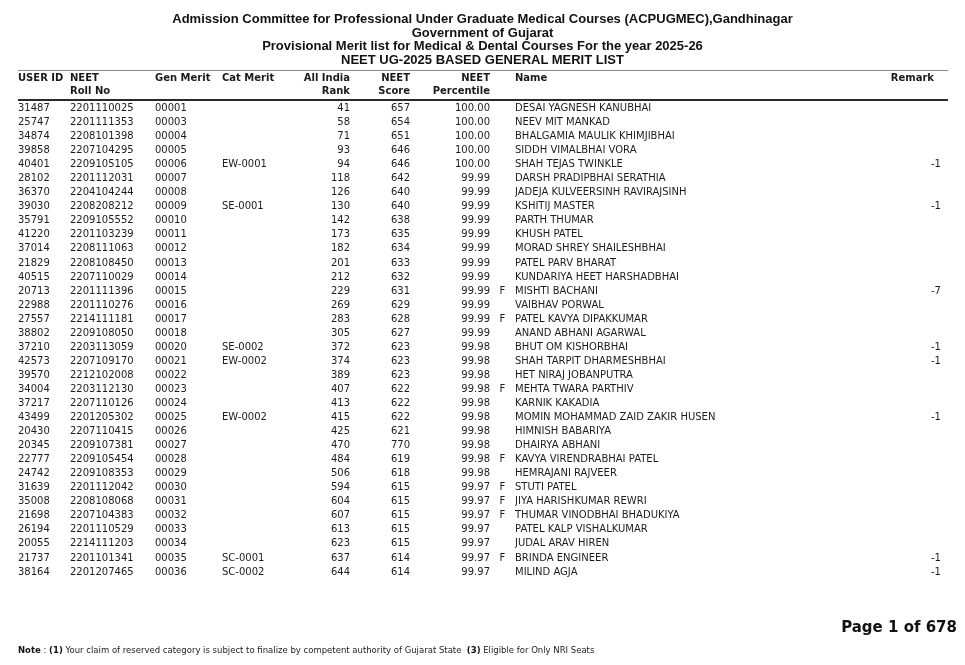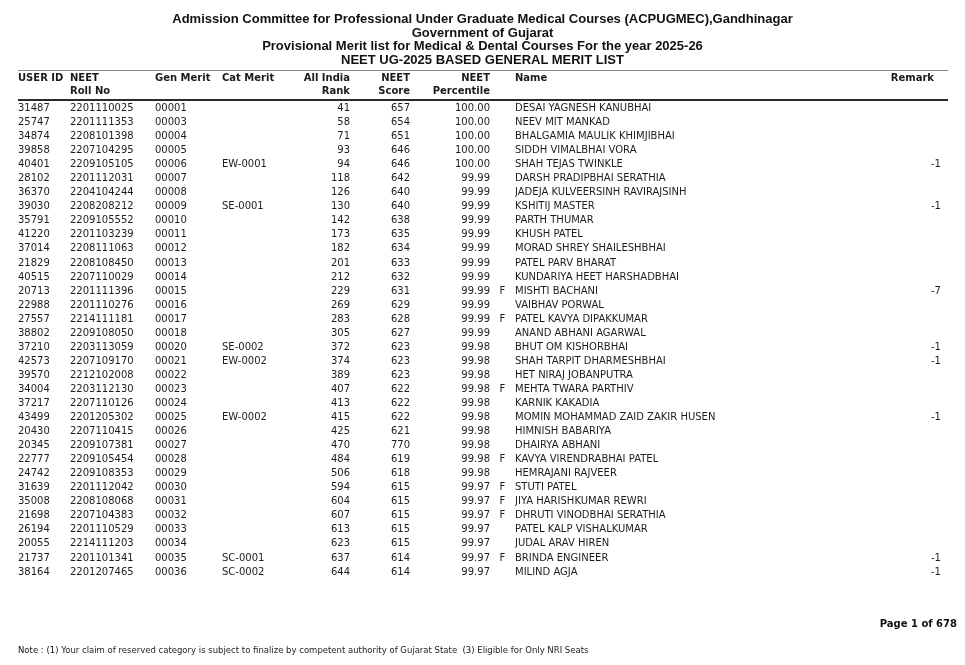--- a/index.html
+++ b/index.html
@@ -60,26 +60,26 @@
     position: absolute;
     left: 18px; right: 8px; top: 617px;
   }
   .notes {
     font-size: 8.5px;
     line-height: 13.6px;
     white-space: pre-wrap;
     color: #1c1c1c;
     width: 845px;
   }
-  .notes b { font-weight: normal; color: #111; }
+  .notes b { font-weight: bold; color: #111; }
   .page-info {
     position: absolute;
     top: 1px; right: 0;
     font-weight: bold;
-    font-size: 10px;
+    font-size: 15px;
     font-family: "DejaVu Sans", sans-serif;
     color: #111;
   }
 </style>
 </head>
 <body>
 
 <div class="page">
 
   <header class="doc-header">
@@ -497,21 +497,21 @@
         </tr>
         <tr>
           <td class="al">21698</td>
           <td class="al">2207104383</td>
           <td class="al">00032</td>
           <td class="al"></td>
           <td class="ar">607</td>
           <td class="ar">615</td>
           <td class="ar">99.97</td>
           <td class="ac">F</td>
-          <td class="al">DHRUTI VINODBHAI SERATHIA</td>
+          <td class="al">THUMAR VINODBHAI BHADUKIYA</td>
           <td class="ar td-remark"></td>
         </tr>
         <tr>
           <td class="al">26194</td>
           <td class="al">2201110529</td>
           <td class="al">00033</td>
           <td class="al"></td>
           <td class="ar">613</td>
           <td class="ar">615</td>
           <td class="ar">99.97</td>

